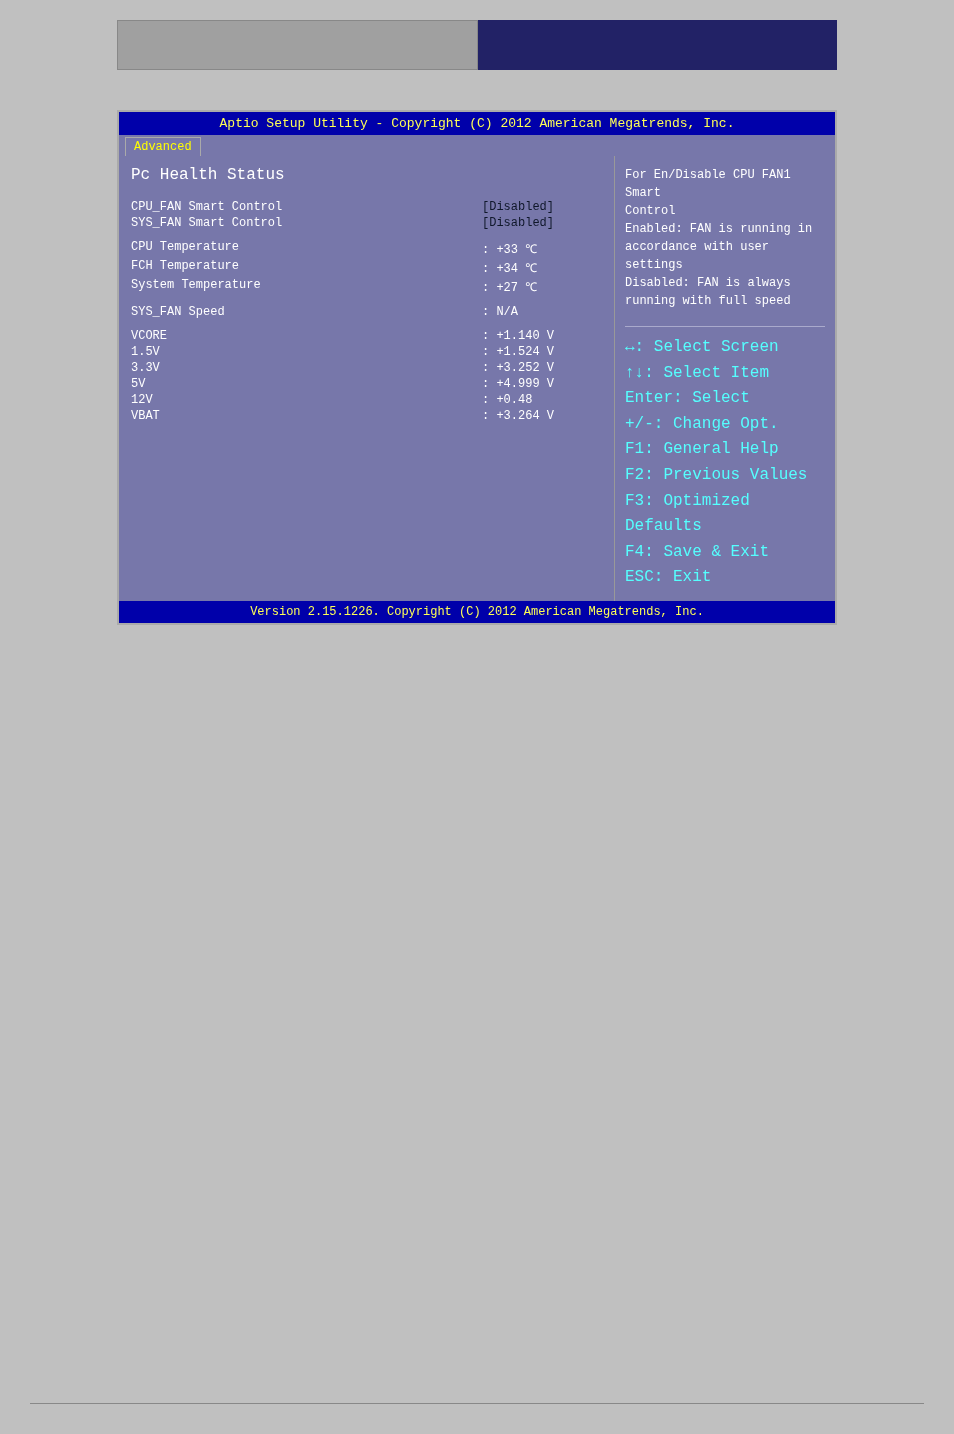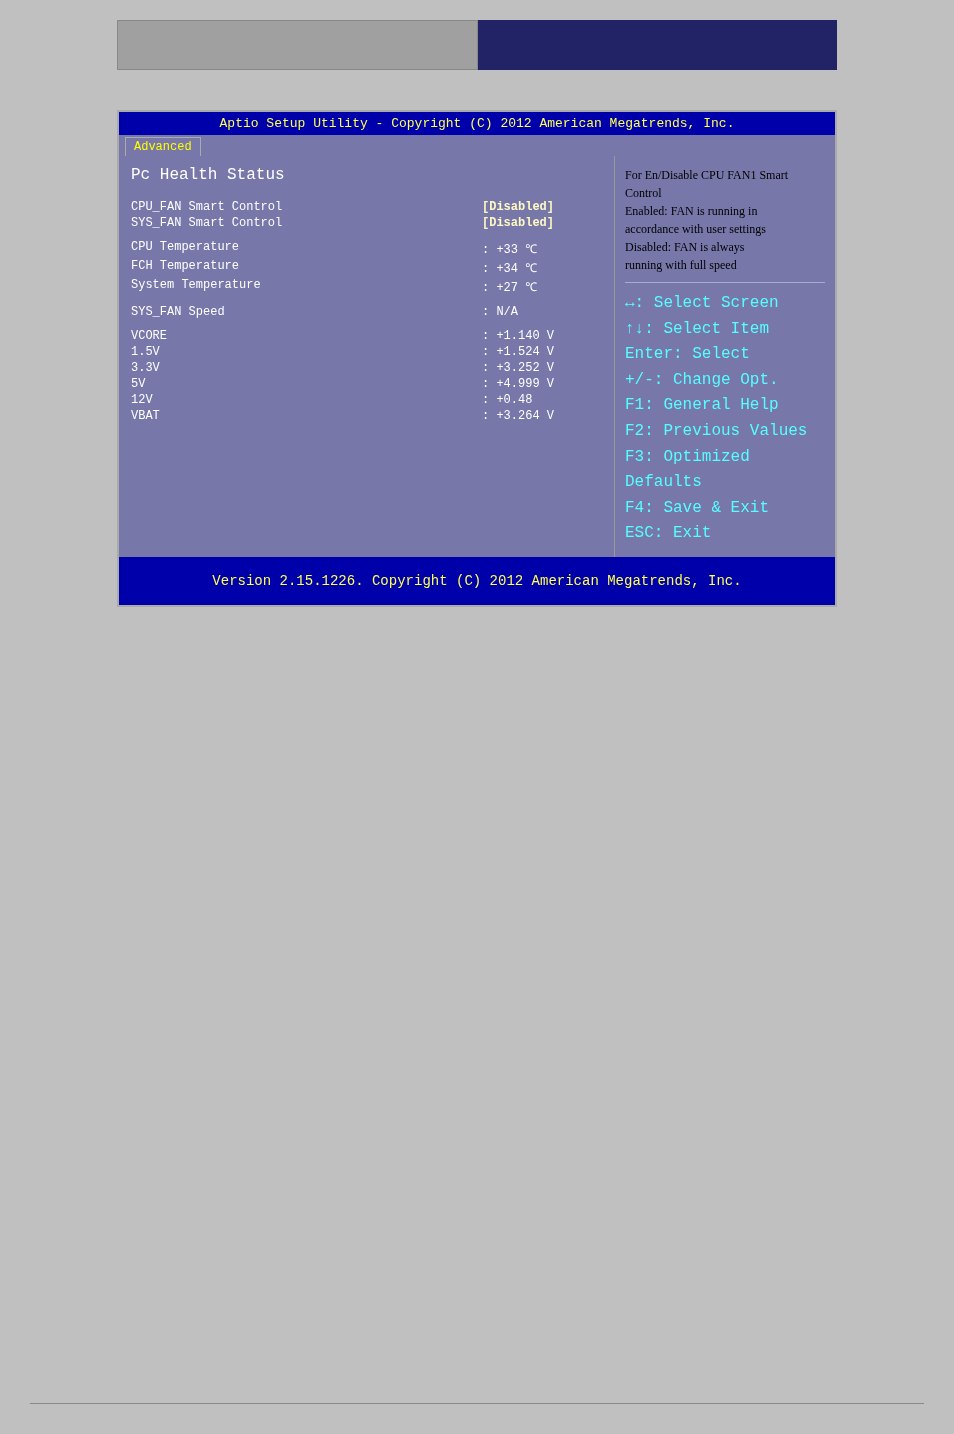--- a/index.html
+++ b/index.html
@@ -121,64 +121,63 @@
       color: #ffffff;
     }
 
     .bios-item-value {
       color: #ffffff;
       font-family: 'Courier New', Courier, monospace;
       min-width: 120px;
     }
 
     .bios-item-value.bracketed {
-      color: #fef9c3;
-      font-weight: bold;
+      color: #0f172a;
     }
 
     .spacer {
       height: 8px;
     }
 
     
     .bios-right {
       width: 220px;
       padding: 10px 10px;
       font-size: 12px;
       font-family: 'Courier New', Courier, monospace;
       color: #55ffff;
     }
 
     .help-text {
-      color: #000000;
+      color: #ffffff;
       font-size: 12px;
       line-height: 1.5;
-      font-family: Liberation Serif, serif;
-      margin-bottom: 8px;
+      font-family: Liberation Mono, monospace;
+      margin-bottom: 16px;
     }
 
     .help-divider {
       border-top: 1px solid #aaaacc;
       margin: 8px 0;
     }
 
     .key-help {
       color: #55ffff;
       font-size: 16px;
       line-height: 1.6;
       font-family: 'Courier New', Courier, monospace;
     }
 
     
     .bios-footer {
       background: #0000aa;
       color: #ffff55;
       text-align: center;
-      font-size: 14px;
-      padding: 16px 0;
+      font-size: 12px;
+      padding: 4px 0;
       font-family: 'Courier New', Courier, monospace;
     }
 
     
     .bottom-line {
       position: absolute;
       bottom: 30px;
       left: 30px;
       right: 30px;
       border-top: 1px solid #888;

